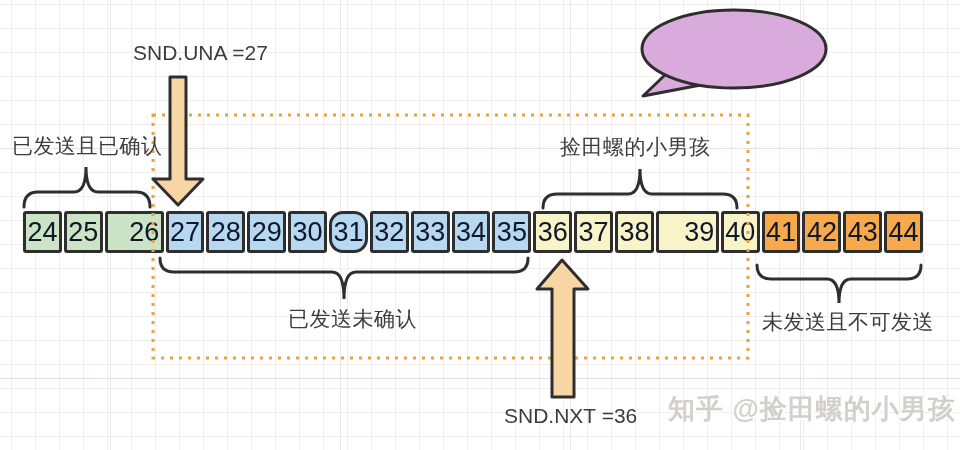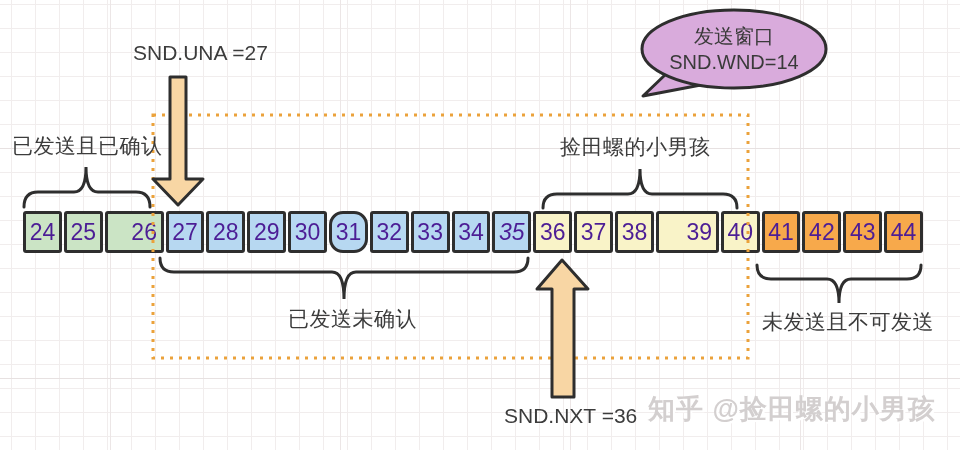--- a/index.html
+++ b/index.html
@@ -16,31 +16,31 @@
     background-position:0 148px, 110px 0, 0 4px, 11px 0;
   }
   #overlay{position:absolute;left:0;top:0;width:960px;height:450px;z-index:5;pointer-events:none;}
   .row{
     position:absolute;left:23px;top:211px;width:900px;height:42px;
     display:flex;gap:2px;z-index:3;
   }
   .cell{
     flex:1;border:3px solid #2e2e2e;border-radius:3px;
     display:flex;align-items:center;justify-content:center;
-    font-size:23px;color:#4c1d95;box-sizing:border-box;
+    font-size:27px;color:#0f172a;box-sizing:border-box;
   }
   .lbl{position:absolute;color:#3c3c3c;z-index:6;white-space:nowrap;}
   .lbl-cn{font-size:21px;letter-spacing:0.5px;}
   .lbl-mono{font-size:21px;}
   .bubble-text{
     position:absolute;left:642px;top:23px;width:184px;z-index:6;
     text-align:center;font-size:20px;line-height:26px;color:#3a3a3a;
   }
   .watermark{
-    position:absolute;left:648px;top:391px;z-index:6;
+    position:absolute;left:668px;top:391px;z-index:6;
     font-size:27px;font-weight:bold;color:#d3cfcf;
     text-shadow:2px 2px 0 #ffffff;letter-spacing:1px;
   }
 </style>
 </head>
 <body>
 
 <div id="canvas">
 
   <div class="row">
@@ -48,21 +48,21 @@
       <div class="cell" style="background: rgb(203, 228, 197);">25</div>
       <div class="cell" style="background: rgb(203, 228, 197); padding-left: 20px;">26</div>
       <div class="cell" style="background: rgb(183, 216, 241);">27</div>
       <div class="cell" style="background: rgb(183, 216, 241);">28</div>
       <div class="cell" style="background: rgb(183, 216, 241);">29</div>
       <div class="cell" style="background: rgb(183, 216, 241);">30</div>
       <div class="cell" style="background: rgb(183, 216, 241); border-radius: 14px;">31</div>
       <div class="cell" style="background: rgb(183, 216, 241);">32</div>
       <div class="cell" style="background: rgb(183, 216, 241);">33</div>
       <div class="cell" style="background: rgb(183, 216, 241);">34</div>
-      <div class="cell" style="background: rgb(183, 216, 241); font-style: italic;">35</div>
+      <div class="cell" style="background: rgb(183, 216, 241);">35</div>
       <div class="cell" style="background: rgb(249, 243, 200);">36</div>
       <div class="cell" style="background: rgb(249, 243, 200);">37</div>
       <div class="cell" style="background: rgb(249, 243, 200);">38</div>
       <div class="cell" style="background: rgb(249, 243, 200); padding-left: 24px;">39</div>
       <div class="cell" style="background: rgb(249, 243, 200);">40</div>
       <div class="cell" style="background: rgb(247, 169, 75);">41</div>
       <div class="cell" style="background: rgb(247, 169, 75);">42</div>
       <div class="cell" style="background: rgb(247, 169, 75);">43</div>
       <div class="cell" style="background: rgb(247, 169, 75);">44</div>
     </div>
@@ -83,24 +83,20 @@
 
     <path d="M562,260 L588,289 L574,289 L574,397 L552,397 L552,289 L537,289 Z" stroke-width="3" stroke-linejoin="round" stroke="#2e2e2e" fill="#f8d6a4"></path>
   </svg>
 
   <div class="lbl lbl-mono" style="left:133px;top:41px;">SND.UNA =27</div>
 
   <div class="lbl lbl-cn" style="left:12px;top:132px;">已发送且已确认</div>
 
   <div class="lbl lbl-cn" style="left:560px;top:133px;">捡田螺的小男孩</div>
 
-  <div class="bubble-text">
-    <div>发送窗口</div>
-    <div>SND.WND=14</div>
-  </div>
 
   <div class="lbl lbl-cn" style="left:288px;top:305px;">已发送未确认</div>
 
   <div class="lbl lbl-cn" style="left:762px;top:308px;">未发送且不可发送</div>
 
   <div class="lbl lbl-mono" style="left:504px;top:404px;">SND.NXT =36</div>
 
   <div class="watermark">知乎 @捡田螺的小男孩</div>
 </div>
 

